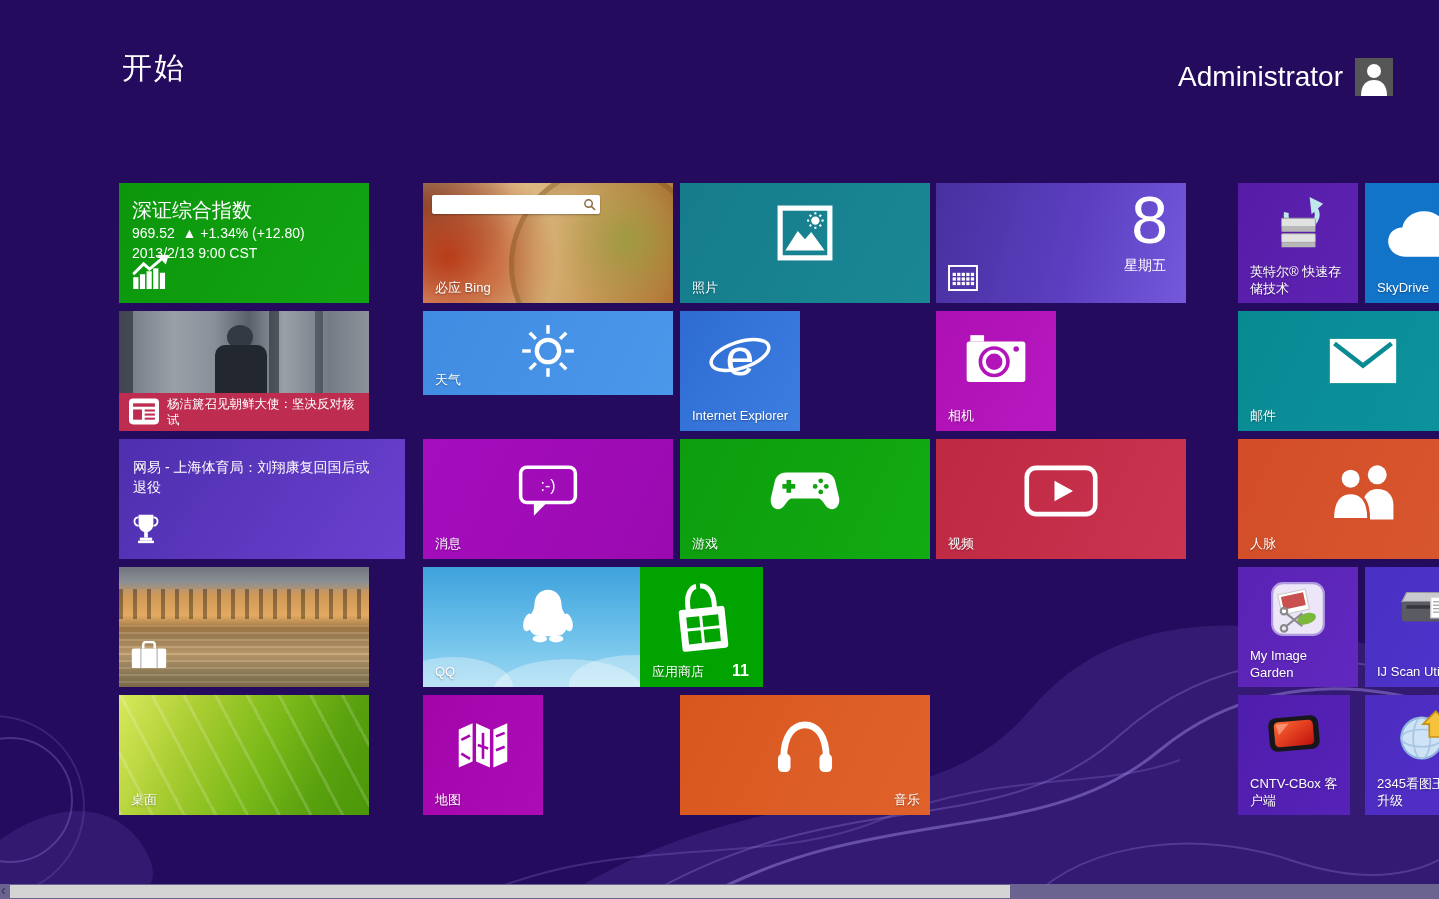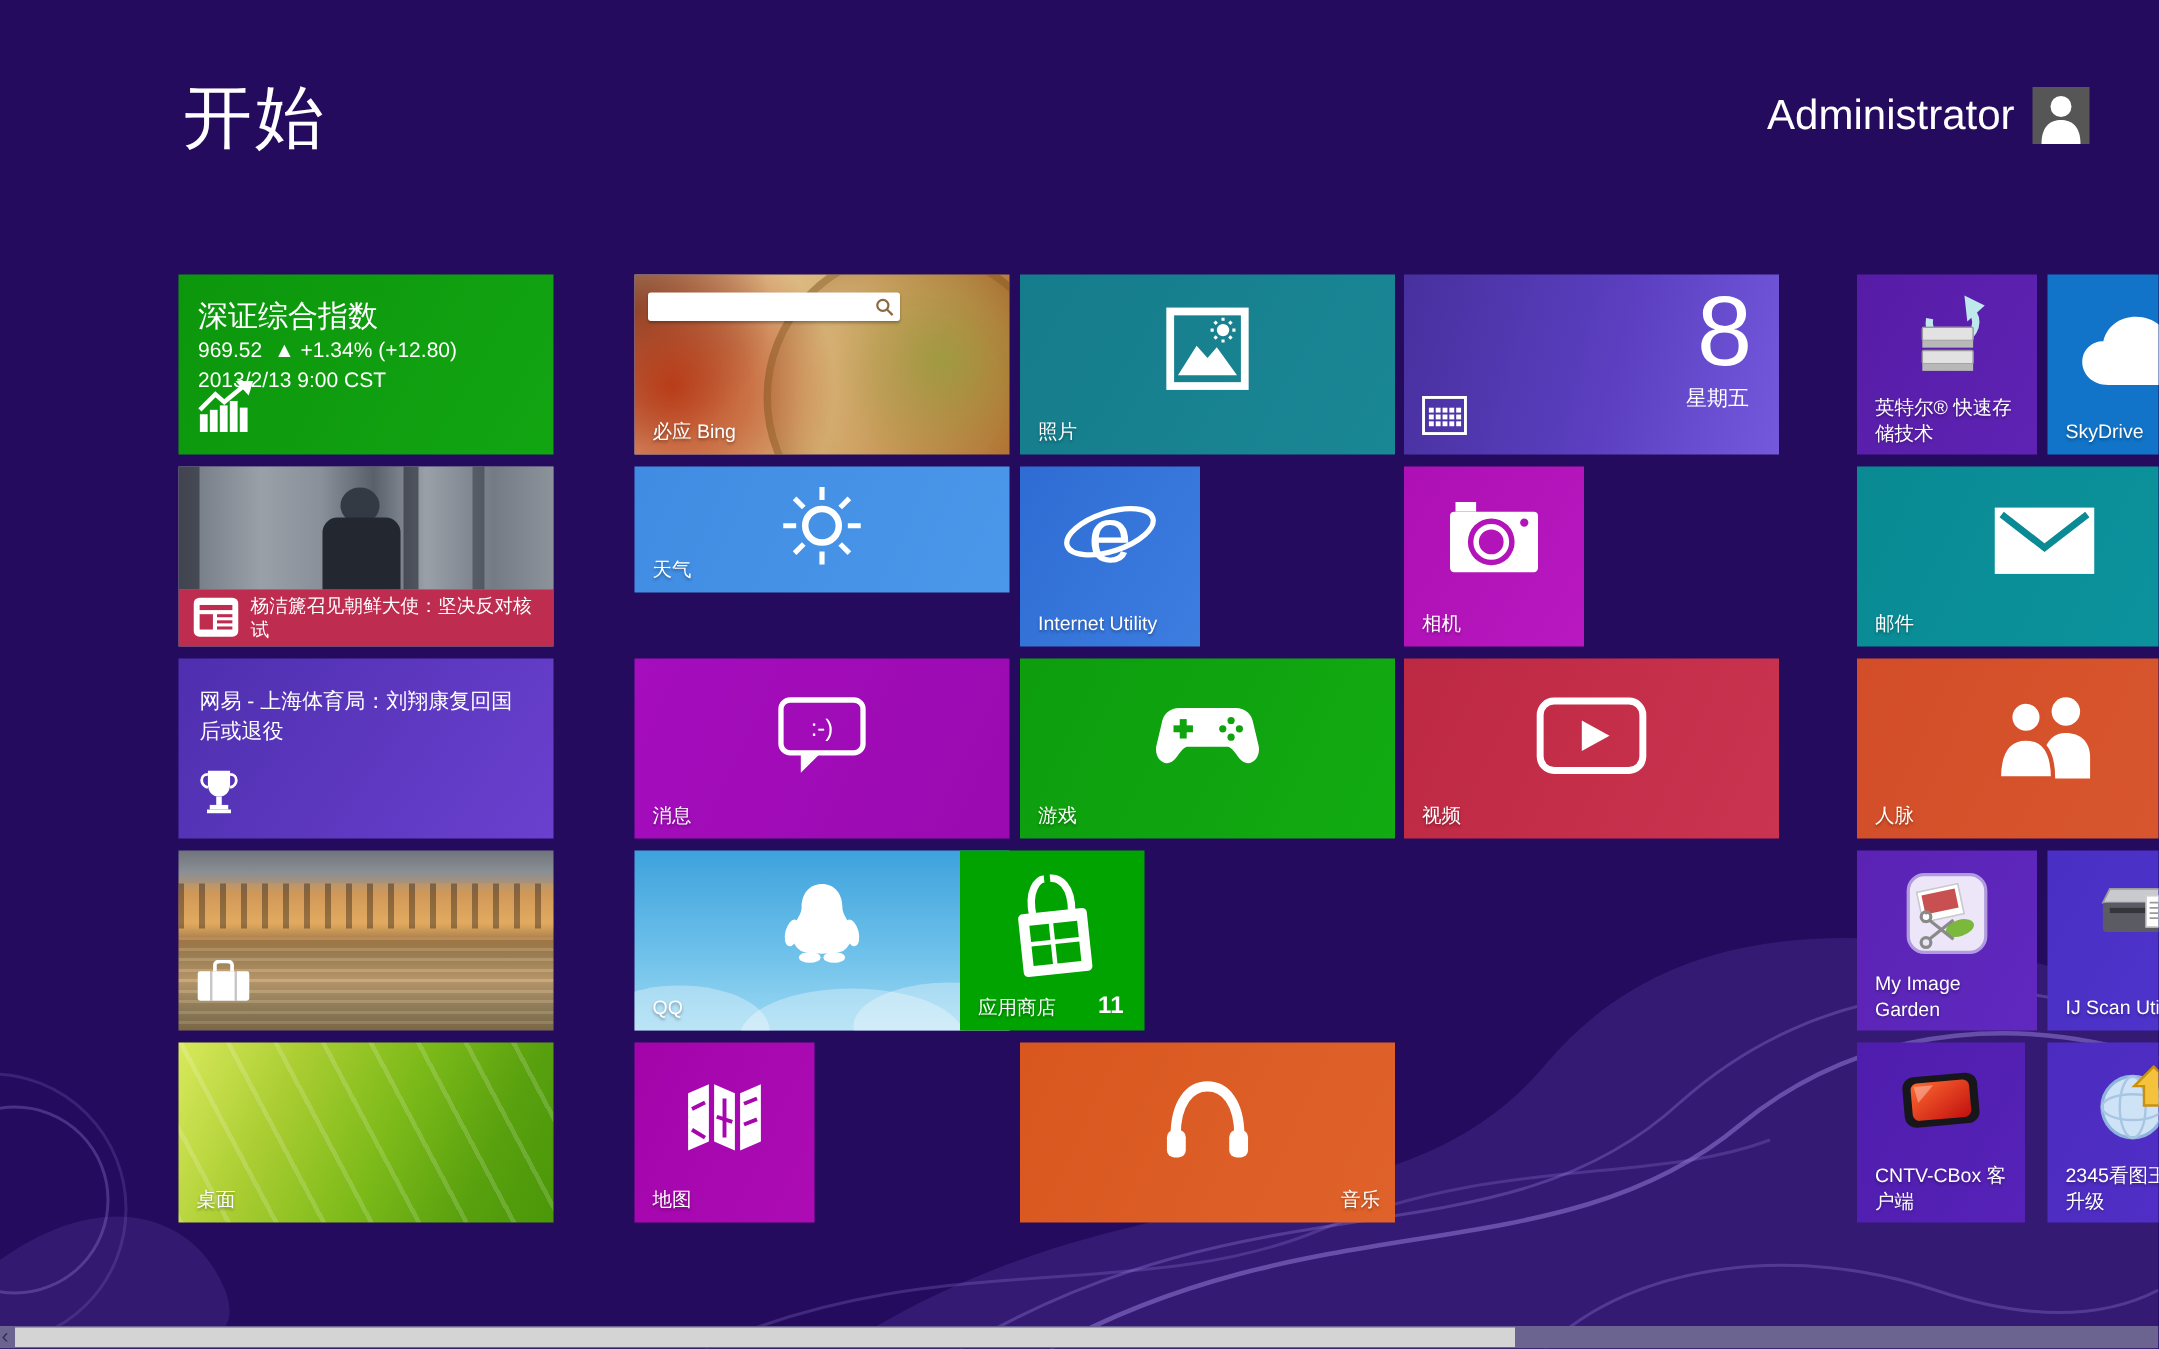--- a/index.html
+++ b/index.html
@@ -5,21 +5,21 @@
   html,body{margin:0;padding:0;}
   body{
     width:1439px;height:899px;overflow:hidden;position:relative;
     background:#250b5e;
     font-family:"Liberation Sans",sans-serif;
   }
   #bg-swirls{position:absolute;left:0;top:0;width:1439px;height:899px;pointer-events:none;}
   
   .start-title{
     position:absolute;left:122px;top:48px;color:#fff;
-    font-size:46px;font-weight:300;letter-spacing:2px;
+    font-size:30px;font-weight:300;letter-spacing:2px;
   }
   .user-area{position:absolute;right:46px;top:58px;display:flex;align-items:center;gap:12px;}
   .user-name{color:#fff;font-size:28px;font-weight:400;}
   .avatar{width:38px;height:38px;background:#565656;position:relative;overflow:hidden;flex:0 0 auto;}
   
   .tile{position:absolute;overflow:hidden;color:#fff;cursor:pointer;}
   .tile .label{position:absolute;left:12px;bottom:7px;font-size:13px;line-height:17px;right:10px;
     text-shadow:0 1px 2px rgba(0,0,0,.35);}
   .icon-center{position:absolute;left:50%;top:50%;transform:translate(-50%,-50%);}
   .icon-top{position:absolute;left:50%;top:20px;transform:translateX(-50%);}
@@ -33,21 +33,21 @@
   .t-news{background:#8e949c;}
   .news-photo{position:absolute;inset:0;height:82px;
     background:linear-gradient(90deg,#6f757f 0%,#9aa0a8 22%,#8a9099 38%,#5a606a 52%,#9aa0a8 66%,#757b85 84%,#8d939b 100%);}
   .news-photo .band{position:absolute;top:0;bottom:0;background:rgba(25,30,40,.55);}
   .news-fig-head{position:absolute;left:108px;top:14px;width:26px;height:24px;border-radius:50%;background:#343a44;}
   .news-fig-body{position:absolute;left:96px;top:34px;width:52px;height:48px;border-radius:10px 10px 0 0;background:#23272f;}
   .news-bar{position:absolute;left:0;right:0;bottom:0;height:38px;background:#be2c50;}
   .news-bar .headline{position:absolute;left:48px;top:3px;right:8px;font-size:12.5px;line-height:16px;}
   .news-bar svg{position:absolute;left:10px;top:5px;}
   
-  .t-netease{background:linear-gradient(125deg,#4e2fae,#6a40cf);}
+  .t-netease{background:linear-gradient(125deg,#4e2fae,#6a40cf);padding-left:36px;}
   .t-netease .headline{position:absolute;left:14px;top:18px;right:22px;font-size:14px;line-height:20px;}
   
   .t-travel{background:linear-gradient(180deg,#70757d 0%,#8a8f96 14%,#c8965a 26%,#e0ad66 40%,#a87c48 50%,#a6straight 0,#a38457 58%,#c2a071 72%,#93805c 88%,#7e6c4c 100%);}
   .travel-roof{position:absolute;left:0;right:0;top:22px;height:30px;
     background:repeating-linear-gradient(90deg,rgba(60,40,20,.45) 0 4px,rgba(230,160,80,.25) 4px 14px);}
   .travel-water{position:absolute;left:0;right:0;top:58px;bottom:0;
     background:repeating-linear-gradient(180deg,rgba(255,255,255,.10) 0 2px,rgba(90,70,40,.12) 2px 7px);}
   
   .t-desktop{background:linear-gradient(115deg,#d9e95c 0%,#aacd32 28%,#7cba19 55%,#58a00e 80%,#4a9708 100%);}
   .desk-streaks{position:absolute;inset:0;
@@ -287,21 +287,21 @@
   <div class="label">照片</div>
 </div>
 
 <div class="tile t-ie" style="left:680px;top:311px;width:120px;height:120px;">
   <span class="icon-center" style="margin-top:-12px;">
     <svg width="64" height="60" viewBox="0 0 64 60">
       <text x="32" y="48" text-anchor="middle" font-size="52" font-family="Liberation Sans, sans-serif" fill="#fff">e</text>
       <ellipse cx="32" cy="28" rx="30" ry="13" fill="none" stroke="#fff" stroke-width="3.5" transform="rotate(-18 32 28)"></ellipse>
     </svg>
   </span>
-  <div class="label">Internet Utility</div>
+  <div class="label">Internet Explorer</div>
 </div>
 
 <div class="tile t-games" style="left:680px;top:439px;width:250px;height:120px;">
   <span class="icon-center" style="margin-top:-6px;">
     <svg width="74" height="46" viewBox="0 0 80 48">
       <path d="M20 4 C12 4 8 9 7 15 L3 32 C2 40 8 46 14 43 C19 40 20 34 25 32 L55 32 C60 34 61 40 66 43 C72 46 78 40 77 32 L73 15 C72 9 68 4 60 4 Z" fill="#fff"></path>
       <rect x="20" y="12" width="5" height="14" fill="#0fa30f"></rect>
       <rect x="15.5" y="16.5" width="14" height="5" fill="#0fa30f"></rect>
       <circle cx="57" cy="13" r="2.6" fill="#0fa30f"></circle>
         <circle cx="63" cy="19" r="2.6" fill="#0fa30f"></circle>

